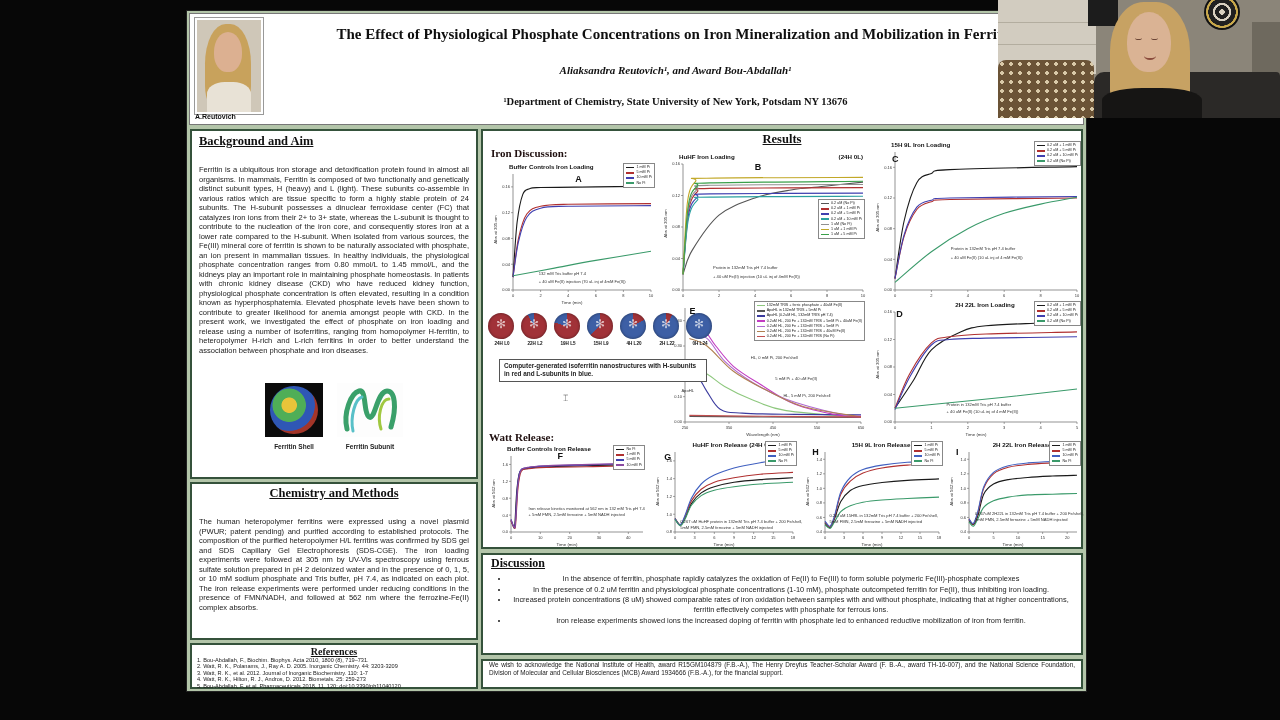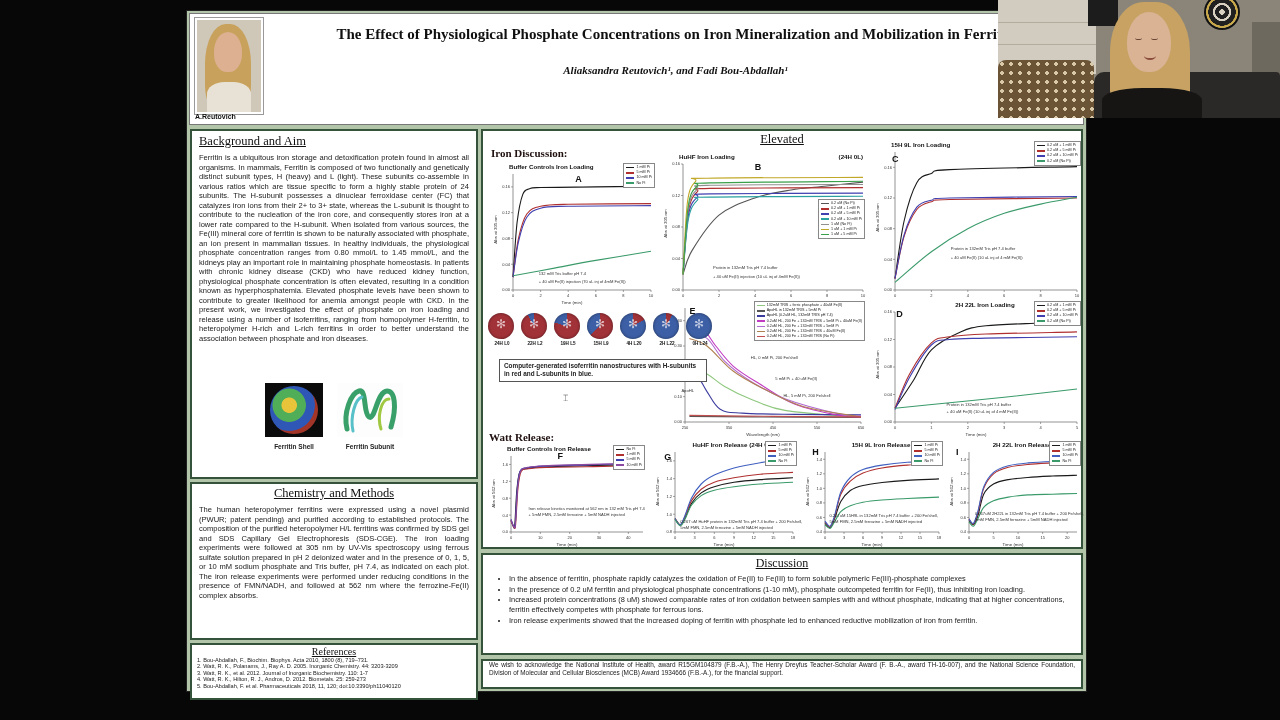--- a/index.html
+++ b/index.html
@@ -18,26 +18,26 @@
   .photo-label{position:absolute;left:5px;top:99px;font:bold 7px "Liberation Sans",sans-serif;color:#111;}
   .h-title{position:absolute;left:84px;right:6px;top:12px;text-align:center;
            font:bold 15px "Liberation Serif",serif;color:#101010;}
   .h-auth{position:absolute;left:84px;right:6px;top:50px;text-align:center;
           font:italic bold 11px "Liberation Serif",serif;color:#101010;}
   .h-affil{position:absolute;left:84px;right:6px;top:82px;text-align:center;
            font:bold 10.5px "Liberation Serif",serif;color:#101010;}
   
   .bgaim{left:3px;top:118px;width:288px;height:350px;padding:3px 7px;}
   .mats{left:3px;top:471px;width:288px;height:158px;padding:2px 7px;}
-  .refs{left:3px;top:632px;width:288px;height:57px;padding:1px 5px;}
-  .sechead{font-family:"Liberation Serif",serif;font-weight:normal;text-decoration:underline;color:#101010;}
+  .refs{left:3px;top:632px;width:288px;height:46px;padding:1px 5px;}
+  .sechead{font-family:"Liberation Serif",serif;font-weight:bold;text-decoration:underline;color:#101010;}
   .bgaim .sechead{font-size:12.5px;}
   .mats .sechead{font-size:12.5px;text-align:center;}
   .refs .sechead{font-size:10px;text-align:center;}
-  .body-text{font-size:7.55px;line-height:1.26;text-align:justify;color:#1a1a1a;margin-top:4px;}
+  .body-text{font-size:7.55px;line-height:1.26;text-align:justify;color:#1a1a1a;margin-top:16px;}
   .ref-line{font-size:5.6px;line-height:1.15;color:#1a1a1a;}
   .figrow{position:absolute;left:0;right:0;top:252px;display:flex;justify-content:center;gap:14px;}
   .figcell{text-align:center;}
   .figcap{font:bold 6.5px "Liberation Sans",sans-serif;color:#222;margin-top:2px;}
   .shell-img{width:58px;height:54px;background:#0b0b0b;position:relative;display:inline-block;}
   .shell-img .blob{position:absolute;left:5px;top:3px;width:48px;height:48px;border-radius:50%;
      background:radial-gradient(circle at 40% 40%,#e8c43a 0 18%,#4fae57 20% 40%,#2f57b5 42% 62%,#a33528 64% 85%,#0b0b0b 87%);}
   .subunit-img{width:66px;height:54px;background:#fdfdfd;display:inline-block;}
   
   .results{left:294px;top:118px;width:602px;height:420px;}
@@ -58,23 +58,23 @@
   .structs{position:absolute;display:flex;gap:5px;}
   .scell{text-align:center;width:28px;}
   .sball{width:26px;height:26px;border-radius:50%;position:relative;box-shadow:inset 0 0 3px rgba(0,0,0,.5);}
   .sball span{position:absolute;left:0;right:0;top:5px;text-align:center;color:#fffa;font-size:12px;line-height:1;}
   .slabel{font:bold 4.6px "Liberation Sans",sans-serif;color:#111;margin-top:2px;white-space:nowrap;}
   .capbox{position:absolute;background:#fff;border:1px solid #555;font-size:6.4px;line-height:1.3;
           font-weight:bold;color:#222;padding:2px 4px;}
   .cursor-i{position:absolute;font-size:9px;color:#444;}
   
   .disc{left:294px;top:542px;width:602px;height:102px;padding:1px 8px;}
-  .disc .sechead{font-size:12px;text-align:center;display:block;}
+  .disc .sechead{font-size:12px;display:block;}
   .disc ul{margin:3px 0 0 18px;padding:0;}
-  .disc li{font-size:7.4px;line-height:1.3;color:#1a1a1a;margin-bottom:1px;}
+  .disc li{font-size:7.4px;line-height:1.3;color:#1a1a1a;margin-bottom:1px;text-align:center;}
   .ack{left:294px;top:648px;width:602px;height:30px;padding:0 6px;}
   .ack .sechead{font-size:9.5px;text-align:center;display:block;}
   .ack .body-text{font-size:6.4px;line-height:1.25;margin-top:0;}
   
   .webcam{position:absolute;left:998px;top:0;width:282px;height:118px;background:#8b8579;overflow:hidden;z-index:9;}
   .wc-wall-white{position:absolute;left:0;top:0;width:98px;height:74px;background:#d2ccc0;}
   .wc-trim1{position:absolute;left:0;top:22px;width:98px;height:1px;background:#b3ad9f;}
   .wc-trim2{position:absolute;left:0;top:44px;width:98px;height:1px;background:#b3ad9f;}
   .wc-door{position:absolute;left:254px;top:22px;width:28px;height:52px;background:#6e695e;}
   .wc-dark-corner{position:absolute;left:90px;top:0;width:30px;height:26px;background:#1c1c1c;}
@@ -98,21 +98,22 @@
   <div class="poster">
 
     <div class="panel hdr">
       <div class="photo">
         <div class="hair"></div>
         <div class="face"></div>
         <div class="top"></div>
       </div>
       <div class="photo-label">A.Reutovich</div>
       <div class="h-title">The Effect of  Physiological Phosphate Concentrations on Iron Mineralization and Mobilization in Ferritin</div>
-      <div class="h-auth">Aliaksandra Reutovich¹, and Fadi Bou-Abdallah¹</div>
+      <div class="h-auth">Aliaksandra Reutovich¹, and Award Bou-Abdallah¹</div>
+      <div class="h-affil">¹Department of Chemistry, State University of New York, Potsdam NY 13676</div>
     </div>
 
     <div class="panel bgaim">
       <div class="sechead">Background and Aim</div>
       <div class="body-text">Ferritin is a ubiquitous iron storage and detoxification protein found in almost all organisms. In mammals, Ferritin is composed of two functionally and genetically distinct subunit types, H (heavy) and L (light). These subunits co-assemble in various ratios which are tissue specific to form a highly stable protein of 24 subunits. The H-subunit possesses a dinuclear ferroxidase center (FC) that catalyzes iron ions from their 2+ to 3+ state, whereas the L-subunit is thought to contribute to the nucleation of the iron core, and consequently stores iron at a lower rate compared to the H-subunit. When isolated from various sources, the Fe(III) mineral core of ferritin is shown to be naturally associated with phosphate, an ion present in mammalian tissues. In healthy individuals, the physiological phosphate concentration ranges from 0.80 mmol/L to 1.45 mmol/L, and the kidneys play an important role in maintaining phosphate homeostasis. In patients with chronic kidney disease (CKD) who have reduced kidney function, physiological phosphate concentration is often elevated, resulting in a condition known as hyperphosphatemia. Elevated phosphate levels have been shown to contribute to greater likelihood for anemia amongst people with CKD. In the present work, we investigated the effect of phosphate on iron loading and release using a number of isoferritins, ranging from homopolymer H-ferritin, to heteropolymer H-rich and L-rich ferritins in order to better understand the association between phosphate and iron diseases.</div>
       <div class="figrow">
         <div class="figcell">
           <div class="shell-img"><div class="blob"></div></div>
           <div class="figcap">Ferritin Shell</div>
         </div>
@@ -139,21 +140,21 @@
       <div>
           <div class="ref-line">1. Bou-Abdallah, F., Biochim. Biophys. Acta 2010, 1800 (8), 719–731.</div>
           <div class="ref-line">2. Watt, R. K., Polanams, J., Ray A. D. 2005. Inorganic Chemistry. 44: 3203-3209</div>
           <div class="ref-line">3. Watt, R. K., et al. 2012. Journal of Inorganic Biochemistry. 110: 1-7</div>
           <div class="ref-line">4. Watt, R. K., Hilton, R. J., Andros, D. 2012. Biometals. 25: 259-273</div>
           <div class="ref-line">5. Bou-Abdallah, F. et al. Pharmaceuticals 2018, 11, 120; doi:10.3390/ph11040120</div>
         </div>
     </div>
 
     <div class="panel results">
-      <div class="sechead res-head">Elevated</div>
+      <div class="sechead res-head">Results</div>
       <div class="sub-label" style="left:8px;top:16px;">Iron Discussion:</div>
       <div class="sub-label" style="left:6px;top:300px;">Watt Release:</div>
 
       <div class="chart" style="left:6px;top:32px;width:166px;height:142px;"><svg width="166" height="142">
             <line x1="24" y1="11" x2="24" y2="127" stroke="#666" stroke-width="0.7"></line>
             <line x1="24" y1="127" x2="162" y2="127" stroke="#666" stroke-width="0.7"></line>
             <line x1="22" y1="127" x2="24" y2="127" stroke="#666" stroke-width="0.6"></line>
             <text x="21" y="128.4" font-size="4" text-anchor="end" fill="#333">0.00</text>
             <line x1="22" y1="101.22222222222223" x2="24" y2="101.22222222222223" stroke="#666" stroke-width="0.6"></line>
             <text x="21" y="102.62222222222223" font-size="4" text-anchor="end" fill="#333">0.04</text>
@@ -653,21 +654,21 @@
       <div class="capbox" style="left:16px;top:228px;width:198px;">Computer-generated isoferritin nanostructures with H-subunits in red and L-subunits in blue.</div>
       <div class="cursor-i" style="left:80px;top:262px;">⌶</div>
     </div>
 
     <div class="panel disc">
       <span class="sechead">Discussion</span>
       <ul>
           <li class="">In the absence of ferritin, phosphate rapidly catalyzes the oxidation of Fe(II) to Fe(III) to form soluble polymeric Fe(III)-phosphate complexes</li>
           <li class="">In the presence of 0.2 uM ferritin and physiological phosphate concentrations (1-10 mM), phosphate outcompeted ferritin for Fe(II), thus inhibiting iron loading.</li>
           <li class="">Increased protein concentrations (8 uM) showed comparable rates of iron oxidation between samples with and without phosphate, indicating that at higher concentrations, ferritin effectively competes with phosphate for ferrous ions.</li>
-          <li class="">Iron release experiments showed that the increased doping of ferritin with phosphate led to enhanced reductive mobilization of iron from ferritin.</li>
+          <li class="">Iron release experiments showed ions the increased doping of ferritin with phosphate led to enhanced reductive mobilization of iron from ferritin.</li>
         </ul>
     </div>
 
     <div class="panel ack">
       <div class="body-text">We wish to acknowledge the National Institute of Health, award R15GM104879 (F.B.-A.), The Henry Dreyfus Teacher-Scholar Award (F. B.-A., award TH-16-007), and the National Science Foundation, Division of Molecular and Cellular Biosciences (MCB) Award 1934666 (F.B.-A.), for the financial support.</div>
     </div>
   </div>
 
   <div class="webcam">
     <div class="wc-wall-white"></div>

